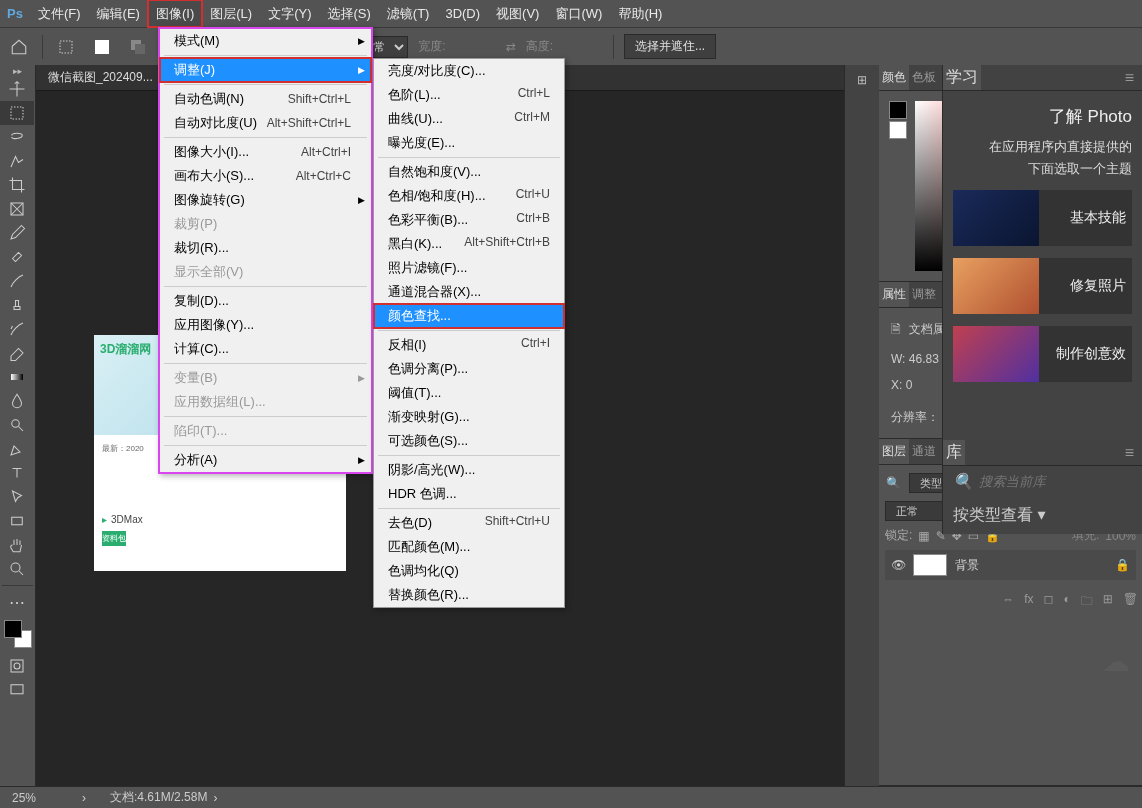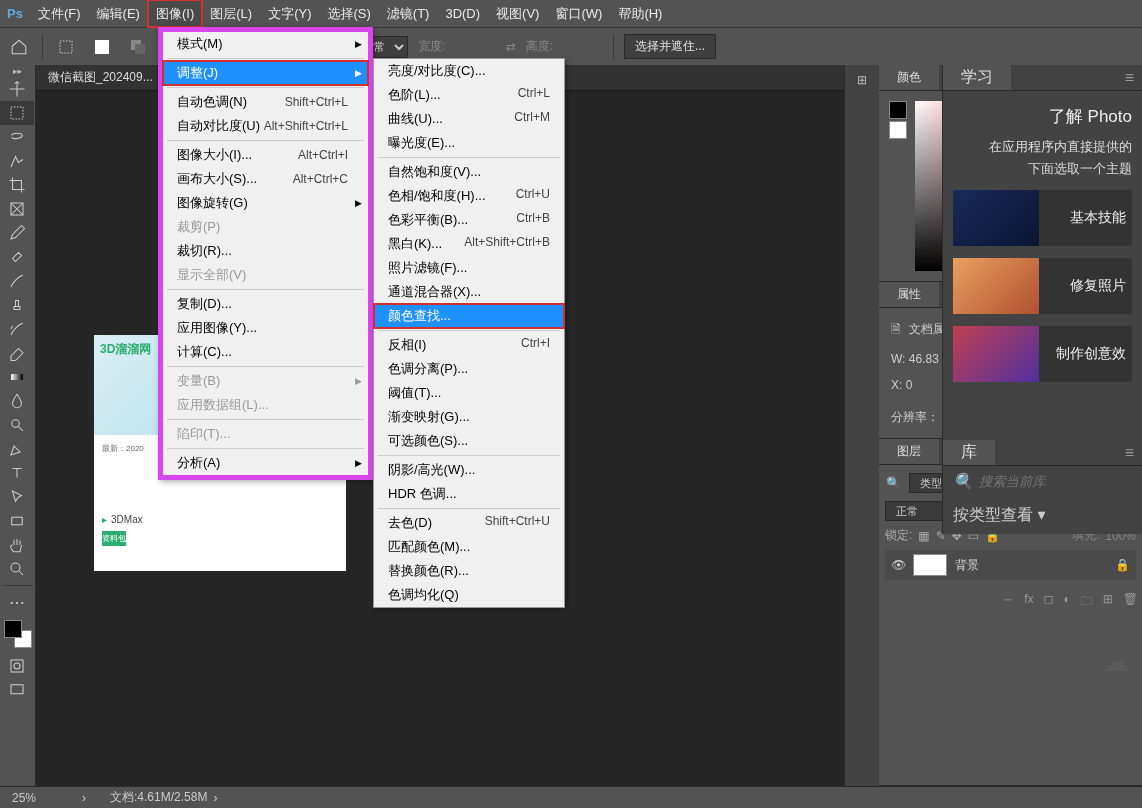--- a/index.html
+++ b/index.html
@@ -31,41 +31,41 @@
 .canvas-zone { flex: 1; background: #262626; position: relative; overflow: hidden; }
 .doc-tab { height: 26px; display: flex; align-items: center; padding: 0 12px; background: #323232; color: #ddd; font-size: 12px; border-bottom: 1px solid #1a1a1a; }
 .canvas-body { position: relative; height: calc(100% - 26px); }
 .doc-image { position: absolute; left: 58px; top: 244px; width: 252px; height: 236px; background: #fff; }
 .doc-top { height: 100px; background: linear-gradient(135deg,#d9f0f4,#a7d6e8); position: relative; }
 .doc-logo { position: absolute; top: 6px; left: 6px; font-size: 12px; color: #2aae6f; font-weight: bold; }
 .doc-mid { padding: 8px; font-size: 8px; color: #666; }
 .doc-3d { display:flex; align-items:center; gap:4px; font-size:10px; color:#444; margin-top:60px;}
 .doc-green { display:inline-block; background:#2aae6f; color:#fff; font-size:8px; padding:2px 0; margin-top:6px;}
 
-.dropdown1 { position: absolute; left: 158px; top: 27px; width: 215px; background: #f0f0f0; border: 5px solid #d946ef; box-shadow: 2px 2px 6px rgba(0,0,0,0.3); z-index: 100; font-size: 13px; color: #000; }
+.dropdown1 { position: absolute; left: 158px; top: 27px; width: 215px; background: #f0f0f0; border: 2px solid #d946ef; box-shadow: 2px 2px 6px rgba(0,0,0,0.3); z-index: 100; font-size: 13px; color: #000; }
 .dd-row { display: flex; justify-content: space-between; align-items: center; padding: 3px 20px 3px 14px; position: relative; }
 .dd-row.hl { background: #1e90ff; color: #fff; }
 .dd-row.hl.boxed { outline: 2px solid #d03030; outline-offset: -1px; }
 .dd-row.disabled { color: #999; }
 .dd-sep { height: 1px; background: #ccc; margin: 2px 4px; }
 .dd-arrow::after { content: "▶"; font-size: 9px; position: absolute; right: 6px; }
 .dd-short { color: #444; font-size: 12px; }
 
 .dropdown2 { position: absolute; left: 373px; top: 58px; width: 192px; background: #f0f0f0; border: 1px solid #999; box-shadow: 2px 2px 6px rgba(0,0,0,0.3); z-index: 101; font-size: 13px; color: #000; }
 .dd2-row { display: flex; justify-content: space-between; padding: 3px 14px; }
 .dd2-row.hl { background: #1e90ff; color: #fff; outline: 2px solid #d03030; outline-offset: -1px; }
 .dd2-short { font-size: 12px; color: #444; }
 
 .right-panels { width: 298px; background: #535353; border-left: 1px solid #2a2a2a; display: flex; flex-direction: column; font-size: 12px; }
 .panel-col { width: 34px; background: #434343; }
 .rp-wrap { display: flex; flex: 1; }
 .rp-main { flex: 1; display: flex; flex-direction: column; }
 .panel { border-bottom: 1px solid #2a2a2a; }
 .panel-tabs { height: 26px; display: flex; align-items: center; background: #424242; border-bottom: 1px solid #2a2a2a; }
-.ptab { padding: 0 18px; height: 100%; display: flex; align-items: center; cursor: pointer; color: #999; }
+.ptab { padding: 0 3px; height: 100%; display: flex; align-items: center; cursor: pointer; color: #999; }
 .ptab.active { background: #535353; color: #ddd; }
 .p-menu { margin-left: auto; padding: 0 8px; color: #999; }
 .color-body { padding: 10px; display: flex; gap: 8px; }
 .color-swatches { display:flex; flex-direction:column; gap:2px;}
 .sw-small { width:18px; height:18px; border:1px solid #888;}
 .color-field { flex:1; height: 170px; background: linear-gradient(to right, #fff, #ff0000); position: relative; }
 .color-field::after { content:""; position:absolute; inset:0; background: linear-gradient(to bottom, transparent, #000); }
 .hue-strip { width: 16px; height: 170px; background: linear-gradient(to bottom, #f00,#ff0,#0f0,#0ff,#00f,#f0f,#f00); }
 
 .props-body { padding: 10px 12px; line-height: 22px; color: #ccc; }
@@ -606,24 +606,24 @@
     </div>
     <div class="dd-sep"></div>
     <div class="dd2-row">
       <span>去色(D)</span>
       <span class="dd2-short">Shift+Ctrl+U</span>
     </div>
     <div class="dd2-row">
       <span>匹配颜色(M)...</span>
     </div>
     <div class="dd2-row">
+      <span>色调均化(Q)</span>
+    </div>
+    <div class="dd2-row">
       <span>替换颜色(R)...</span>
-    </div>
-    <div class="dd2-row">
-      <span>色调均化(Q)</span>
     </div>
   </div>
 
 <div class="statusbar">
   <span class="status-zoom">25%</span>
   <span>›</span>
   <span class="status-doc">文档:4.61M/2.58M</span>
   <span style="margin-left:6px">›</span>
 </div>
 

